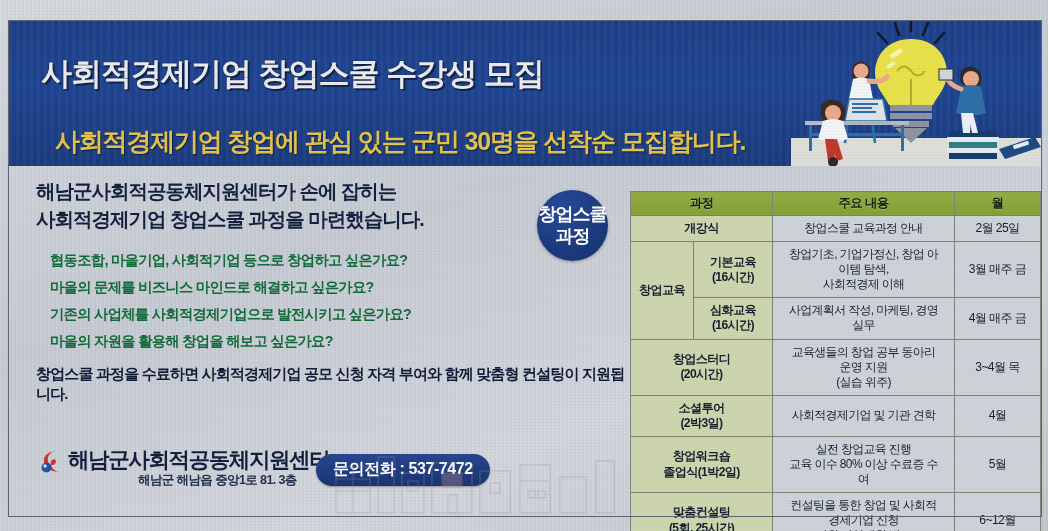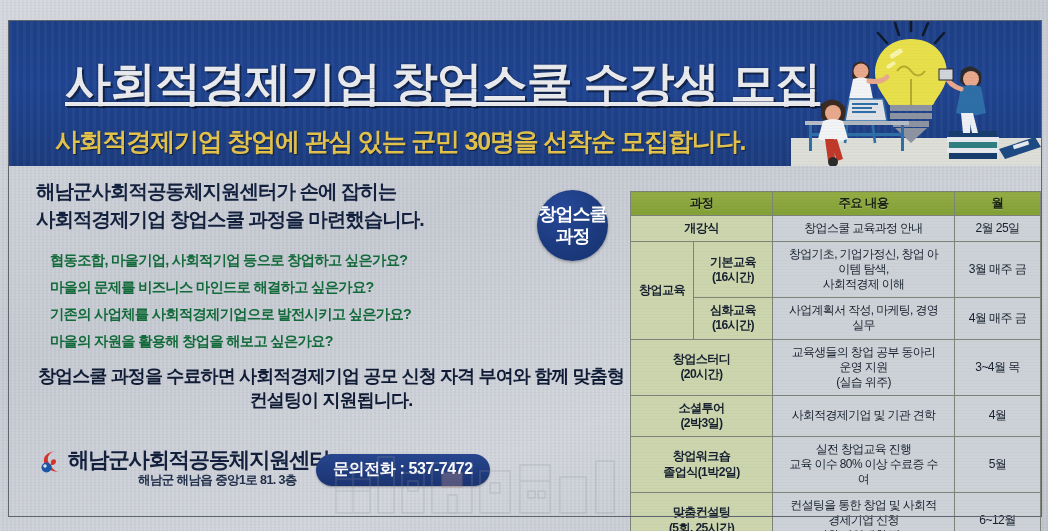--- a/index.html
+++ b/index.html
@@ -32,26 +32,25 @@
 
   
   #banner{
     position:absolute;left:9px;top:21px;width:1032px;height:145px;
     background:
       repeating-linear-gradient(90deg, rgba(255,255,255,0.035) 0 3px, transparent 3px 7px),
       linear-gradient(180deg,#1d3f86 0%,#1e4390 45%,#1b3b7d 100%);
     overflow:hidden;
   }
   #banner .ttl{
-    position:absolute;left:56px;top:32px;
-    font-size:46px;font-weight:bold;letter-spacing:-1px;
+    position:absolute;left:32px;top:32px;
+    font-size:31px;font-weight:bold;letter-spacing:-1px;
     color:#e9eaee;
     text-shadow:2px 2px 0 rgba(0,0,0,.45), 0 0 2px rgba(0,0,0,.5);
     white-space:nowrap;
-    text-decoration:underline;
   }
   #banner .sub{
     position:absolute;left:46px;top:104px;
     font-size:25px;font-weight:bold;letter-spacing:-1.2px;
     color:#e3c24b;
     text-shadow:1px 1px 1px rgba(0,0,0,.5);
     white-space:nowrap;
   }
   
   #illus{position:absolute;right:0;top:0;width:250px;height:145px;}
@@ -65,22 +64,22 @@
   .qlist{margin:0 0 16px 14px;padding:0;list-style:none;}
   .qlist li{
     font-size:14.3px;font-weight:bold;color:#136b3b;
     letter-spacing:-.7px;line-height:1.0;margin-bottom:12.5px;
   }
   .para{
     font-size:14.6px;color:#14203a;line-height:1.5;letter-spacing:-.75px;
     margin:0 0 14px 0;
   }
   .emph{
-    font-size:18px;font-weight:bold;color:#101c36;letter-spacing:-.85px;
-    line-height:1.35;margin:0;text-align:center;
+    font-size:15px;font-weight:bold;color:#101c36;letter-spacing:-.85px;
+    line-height:1.35;margin:0;
   }
 
   
   #badge{
     position:absolute;left:537px;top:190px;width:71px;height:71px;border-radius:50%;
     background:radial-gradient(circle at 35% 28%,#27499a 0%,#1c3b7f 55%,#16336f 100%);
     color:#fff;font-size:18px;font-weight:bold;letter-spacing:-1px;
     display:flex;flex-direction:column;align-items:center;justify-content:center;
     line-height:1.22;text-align:right;
     box-shadow:0 1px 3px rgba(0,0,0,.35);

